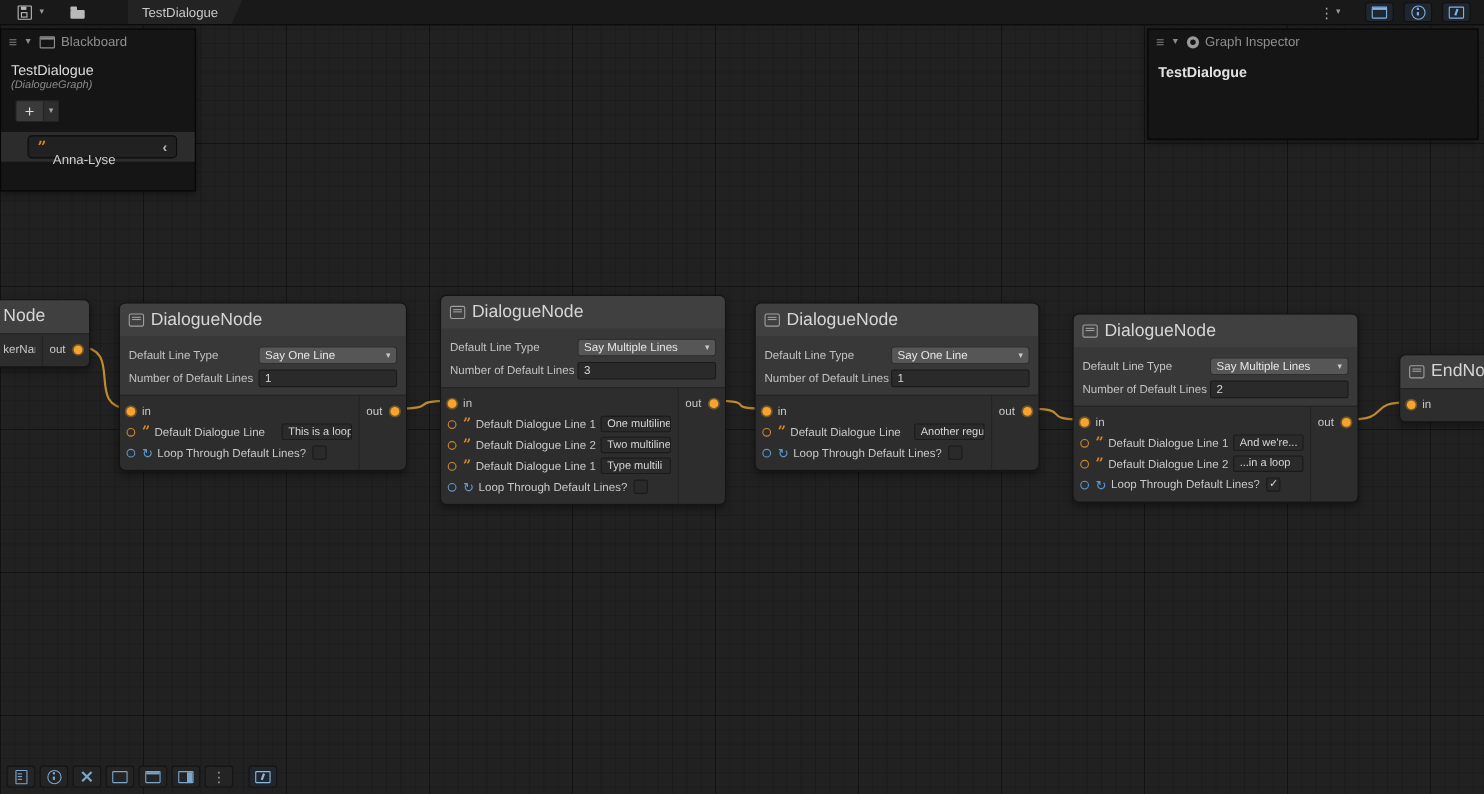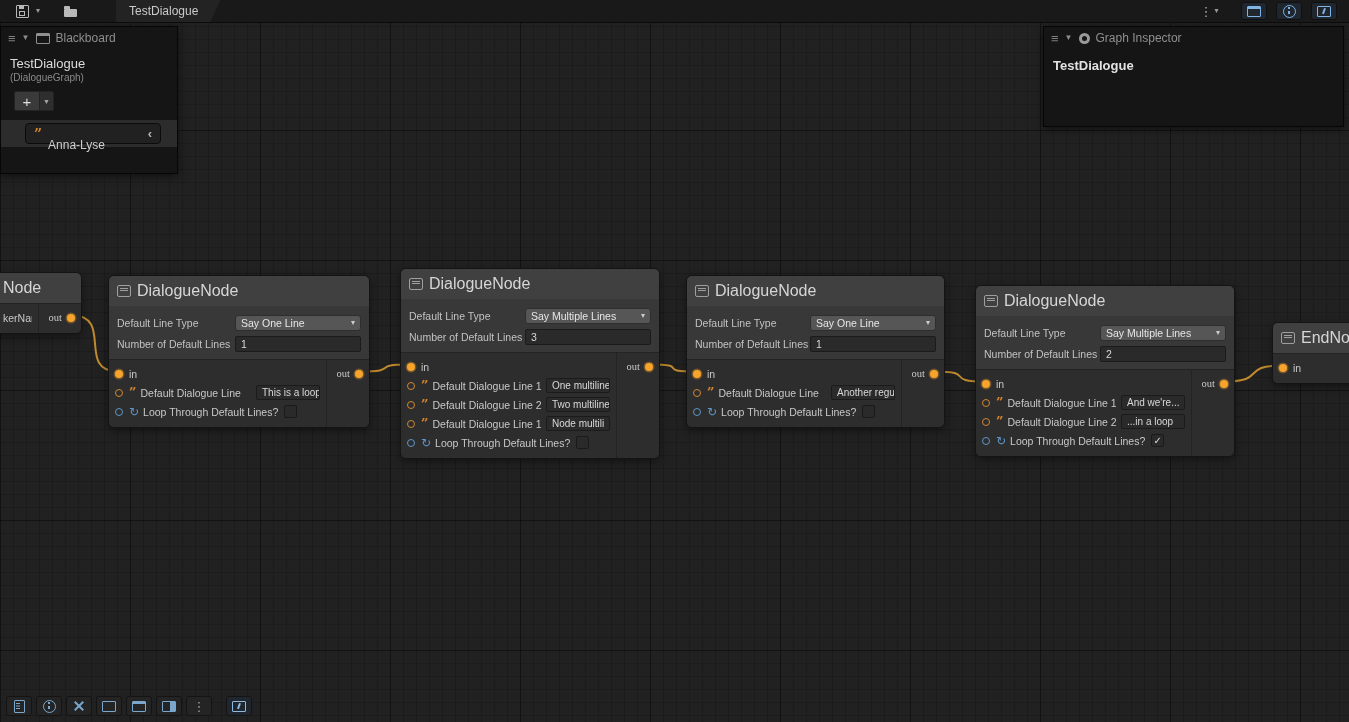--- a/index.html
+++ b/index.html
@@ -64,21 +64,21 @@
   .panel-header{height:22px;display:flex;align-items:center;gap:6px;padding:0 7px;color:#8f8f8f;font-size:12px;}
   .i-burger{font-size:13px;color:#7d7d7d;line-height:1;}
   .i-tri{font-size:8px;color:#8d8d8d;line-height:1;}
   .i-boardmini{width:12px;height:9px;border:1px solid #8f8f8f;border-radius:1px;position:relative;display:block;}
   .i-boardmini::after{content:'';position:absolute;left:0;top:0;right:0;height:2px;background:#8f8f8f;}
   .i-circlemini{width:11px;height:11px;border-radius:50%;background:#9a9a9a;position:relative;display:block;}
   .i-circlemini::after{content:'';position:absolute;inset:3px;border-radius:50%;background:#151515;}
 
   .blackboard{left:0;top:26px;width:176px;height:146px;}
   .bb-name{padding:7px 9px 0;font-size:13px;color:#dcdcdc;}
-  .bb-type{padding:1px 9px 4px;font-size:10px;color:#8a8a8a;}
+  .bb-type{padding:1px 9px 4px;font-size:10px;color:#8a8a8a;font-style:italic;}
   .bb-addrow{display:flex;padding:4px 0 4px 13px;}
   .bb-add{width:26px;height:20px;background:#3a3a3a;border:1px solid #232323;border-radius:2px 0 0 2px;
     color:#dfdfdf;font-size:15px;display:flex;align-items:center;justify-content:center;}
   .bb-add-caret{width:14px;height:20px;background:#2e2e2e;border:1px solid #232323;border-left:none;border-radius:0 2px 2px 0;
     color:#a5a5a5;font-size:7px;display:flex;align-items:center;justify-content:center;}
   .bb-rowstrip{margin-top:5px;background:#2c2c2c;padding:3px 0;}
   .bb-pill{margin-left:24px;width:136px;height:21px;background:#212121;border:1px solid #0b0b0b;border-radius:4px;
     display:flex;align-items:center;gap:6px;padding:0 8px;box-sizing:border-box;}
   .bb-pill-label{flex:1;color:#cfcfcf;font-size:12px;white-space:nowrap;overflow:hidden;margin-top:22px;}
   .bb-chev{color:#b8b8b8;font-size:13px;font-weight:bold;line-height:1;}
@@ -104,21 +104,21 @@
   .dd-caret{font-size:8px;color:#cccccc;line-height:1;}
   .field{width:126px;height:16px;background:#2a2a2a;border:1px solid #1b1b1b;border-radius:2px;
     font-size:10.5px;color:#d8d8d8;line-height:14px;padding:0 5px;box-sizing:border-box;
     white-space:nowrap;overflow:hidden;flex:none;}
   .field.small{width:64px;height:15px;font-size:10px;line-height:13px;margin-left:auto;margin-right:0;}
   .node-ports{display:flex;background:#2d2d2d;border-top:1px solid #232323;}
   .ports-left{flex:1;min-width:0;padding:4px 0 6px;}
   .ports-divider{width:1px;background:#232323;}
   .ports-right{width:42px;flex:none;padding:4px 0 6px;}
   .port-row{height:19px;display:flex;align-items:center;padding:0 6px;}
-  .out-row{justify-content:flex-end;font-family:Liberation Serif, serif;}
+  .out-row{justify-content:space-between;}
   .port-label{font-size:10.5px;color:#c8c8c8;white-space:nowrap;overflow:hidden;min-width:0;flex-shrink:1;}
   .dot{width:8px;height:8px;border-radius:50%;flex:none;box-sizing:border-box;}
   .ports-left .dot{margin-right:6px;}
   .out-row .dot{margin-left:5px;}
   .dot-main{background:#f8a32c;box-shadow:0 0 0 1.5px rgba(248,163,44,.33);}
   .dot-line{border:1.5px solid #cf8730;background:transparent;}
   .dot-loop{border:1.5px solid #5f96c9;background:transparent;}
   .q-icon{color:#d7862c;font-family:"DejaVu Serif",serif;font-weight:bold;font-size:13px;line-height:8px;margin-right:4px;flex:none;}
   .loop-glyph{color:#5f96c9;font-size:12px;line-height:1;margin-right:4px;flex:none;}
   .checkbox{width:13px;height:13px;background:#2a2a2a;border:1px solid #1a1a1a;border-radius:2px;margin-left:6px;
@@ -242,21 +242,21 @@
             <div class="port-row">
               <span class="dot dot-line"></span>
               <span class="q-icon">”</span>
               <span class="port-label">Default Dialogue Line 2</span>
               <div class="field small">Two multiline</div>
             </div>
             <div class="port-row">
               <span class="dot dot-line"></span>
               <span class="q-icon">”</span>
               <span class="port-label">Default Dialogue Line 1</span>
-              <div class="field small">Node multili</div>
+              <div class="field small">Type multili</div>
             </div>
             <div class="port-row">
               <span class="dot dot-loop"></span>
               <span class="loop-glyph">↻</span>
               <span class="port-label">Loop Through Default Lines?</span>
               <div class="checkbox"></div>
             </div>
           </div>
           <div class="ports-divider"></div>
           <div class="ports-right">

